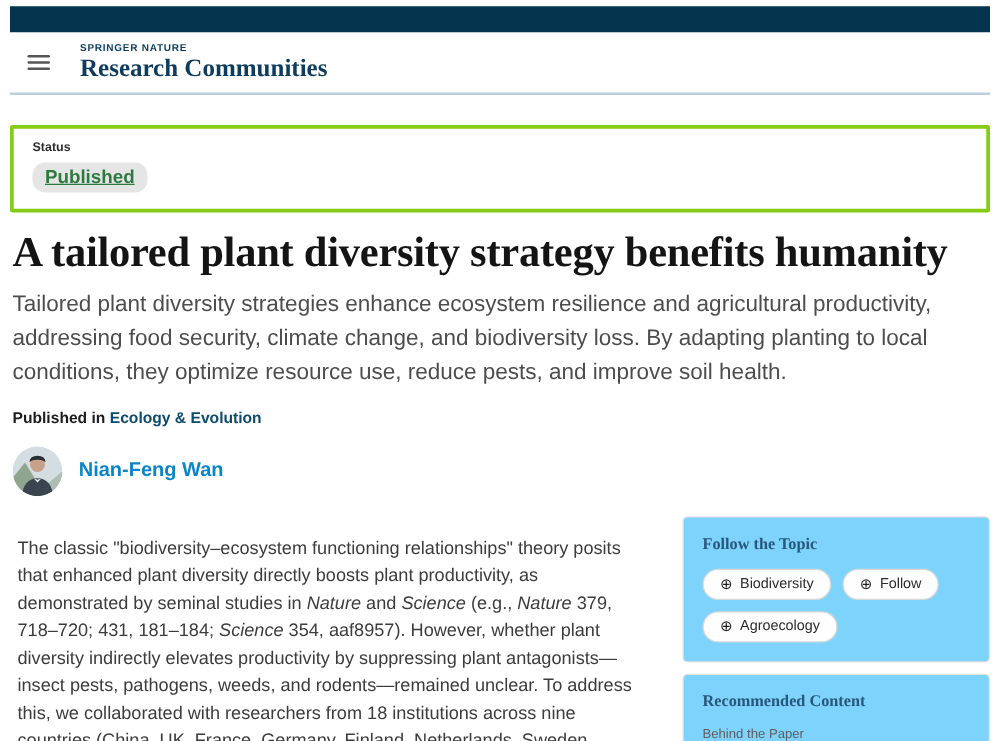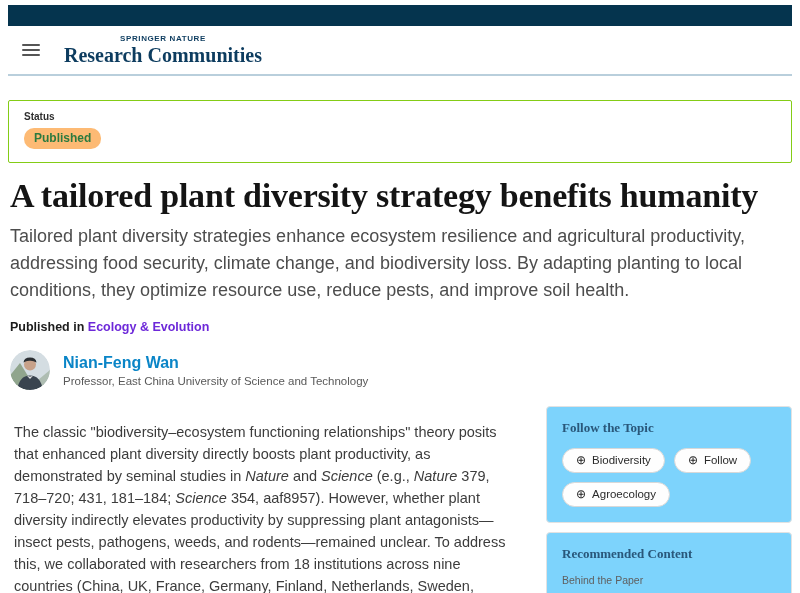--- a/index.html
+++ b/index.html
@@ -8,38 +8,38 @@
     width:800px; height:593px; background:#ffffff;
     font-family:"Liberation Sans", sans-serif;
     overflow:hidden; color:#222;
   }
   .page { padding:5px 8px 0 8px; }
 
   
   .topbar { height:21px; background:#05344e; }
 
   
-  .header { display:flex; align-items:center; padding:9px 4px 9px 14px; border-bottom:2px solid #b9cfdc; background:#fff;text-align:center; }
+  .header { display:flex; align-items:center; padding:9px 4px 9px 14px; border-bottom:2px solid #b9cfdc; background:#fff; }
   .hamburger { width:18px; display:flex; flex-direction:column; gap:3px; cursor:pointer; margin-right:24px; background:none; border:none; padding:0; }
   .hamburger i { display:block; height:2px; background:#555; border-radius:1px; }
   .brand { line-height:1; cursor:pointer; }
   .brand-small { font-size:8px; font-weight:bold; letter-spacing:0.6px; color:#0d3c5f; margin-bottom:2px; }
   .brand-large { font-family:"Liberation Serif", serif; font-size:20px; font-weight:bold; color:#0d3c5f; }
 
   
-  .status-panel { margin-top:24px; border:1px solid #84cc16; border-radius:2px; padding:10px 15px 13px; }
+  .status-panel { margin-top:24px; border:3px solid #84cc16; border-radius:2px; padding:10px 15px 13px; }
   .status-label { font-size:10px; font-weight:bold; color:#2e2e2e; margin-bottom:6px; }
-  .status-badge { display:inline-block; background:#fdba74; color:#2c7a3f; font-weight:bold; font-size:12px; padding:3px 10px 4px; border-radius:10px; }
+  .status-badge { display:inline-block; background:#e5e5e5; color:#2c7a3f; font-weight:bold; font-size:15px; padding:3px 10px 4px; border-radius:10px;text-decoration:underline; }
 
   
   .title { font-family:"Liberation Serif", serif; font-weight:bold; font-size:34px; color:#141414; margin:14px 0 8px 2px; letter-spacing:-0.2px; }
   .subtitle { font-size:18px; color:#4d4d4d; line-height:1.5; margin:0 0 16px 2px; max-width:788px; }
 
   .pub-line { font-size:12.5px; color:#1c1c1c; font-weight:bold; margin:6px 0 16px 2px; }
-  .journal-link { color:#6d28d9; cursor:pointer; text-decoration:none; }
+  .journal-link { color:#0c4a6e; cursor:pointer; text-decoration:none; }
 
   
   .author-row { display:flex; align-items:center; margin:0 0 16px 2px; }
   .avatar { width:40px; height:40px; border-radius:50%; overflow:hidden; flex:0 0 40px; cursor:pointer; }
   .author-meta { margin-left:13px; }
   .author-name { color:#0a85c7; font-weight:bold; font-size:16px; cursor:pointer; }
   .author-role { color:#595959; font-size:11.5px; margin-top:3px; }
 
   
   .main { display:flex; align-items:flex-start; margin-top:4px; }
@@ -101,21 +101,20 @@
           <path d="M28 30 L40 20 L44 42 L24 42 Z" fill="#aebdb2"></path>
           <circle cx="20" cy="14.5" r="6" fill="#c7a189"></circle>
           <path d="M13.5 12.5 Q14 7.5 20 7.5 Q26 7.5 26.5 12.5 Q23 10.5 20 10.8 Q16.5 10.5 13.5 12.5 Z" fill="#2b2f33"></path>
           <path d="M7 42 Q8.5 25.5 20 25.5 Q31.5 25.5 33 42 Z" fill="#39444f"></path>
           <path d="M17 25.8 L20 29 L23 25.8 L20 26.8 Z" fill="#e8e8e8"></path>
         </g>
       </svg>
     </div>
     <div class="author-meta">
       <div class="author-name">Nian-Feng Wan</div>
-      <div class="author-role">Professor, East China University of Science and Technology</div>
     </div>
   </div>
 
   <div class="main">
 
     <p class="article-body"><span>The classic "biodiversity–ecosystem functioning relationships" theory posits that enhanced plant diversity directly boosts plant productivity, as demonstrated by seminal studies in </span><em>Nature</em><span> and </span><em>Science</em><span> (e.g., </span><em>Nature</em><span> 379, 718–720; 431, 181–184; </span><em>Science</em><span> 354, aaf8957). However, whether plant diversity indirectly elevates productivity by suppressing plant antagonists—insect pests, pathogens, weeds, and rodents—remained unclear. To address this, we collaborated with researchers from 18 institutions across nine countries (China, UK, France, Germany, Finland, Netherlands, Sweden, Switzerland, Canada). By analyzing global data from 609 experiments, they not only validated the traditional theory but also revealed that plant diversity significantly enhances productivity through antagonist suppression. This led to the proposal of the "plant antagonist hypothesis", offering a novel perspective on biodiversity's regulatory role in ecosystems.</span></p>
 
     <div class="sidebar">
 
       <div class="side-box">

